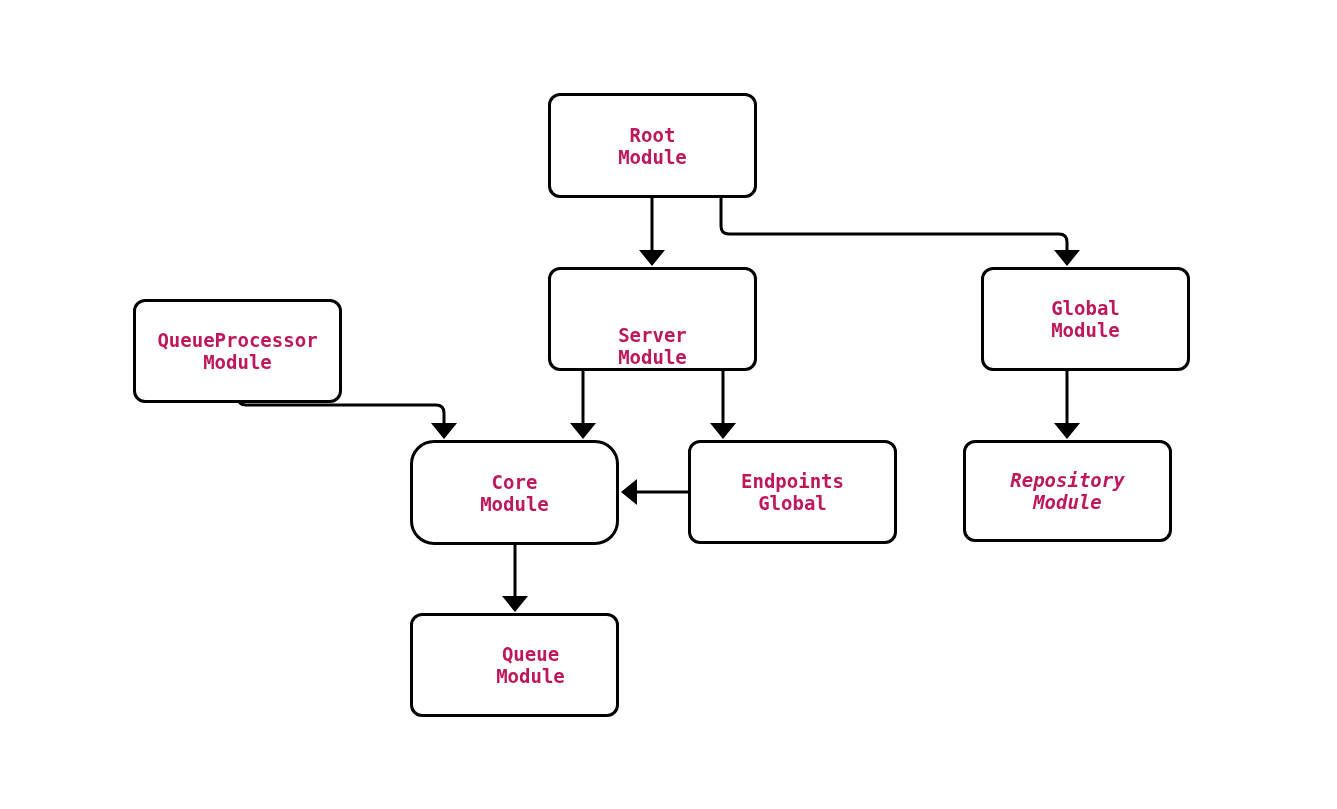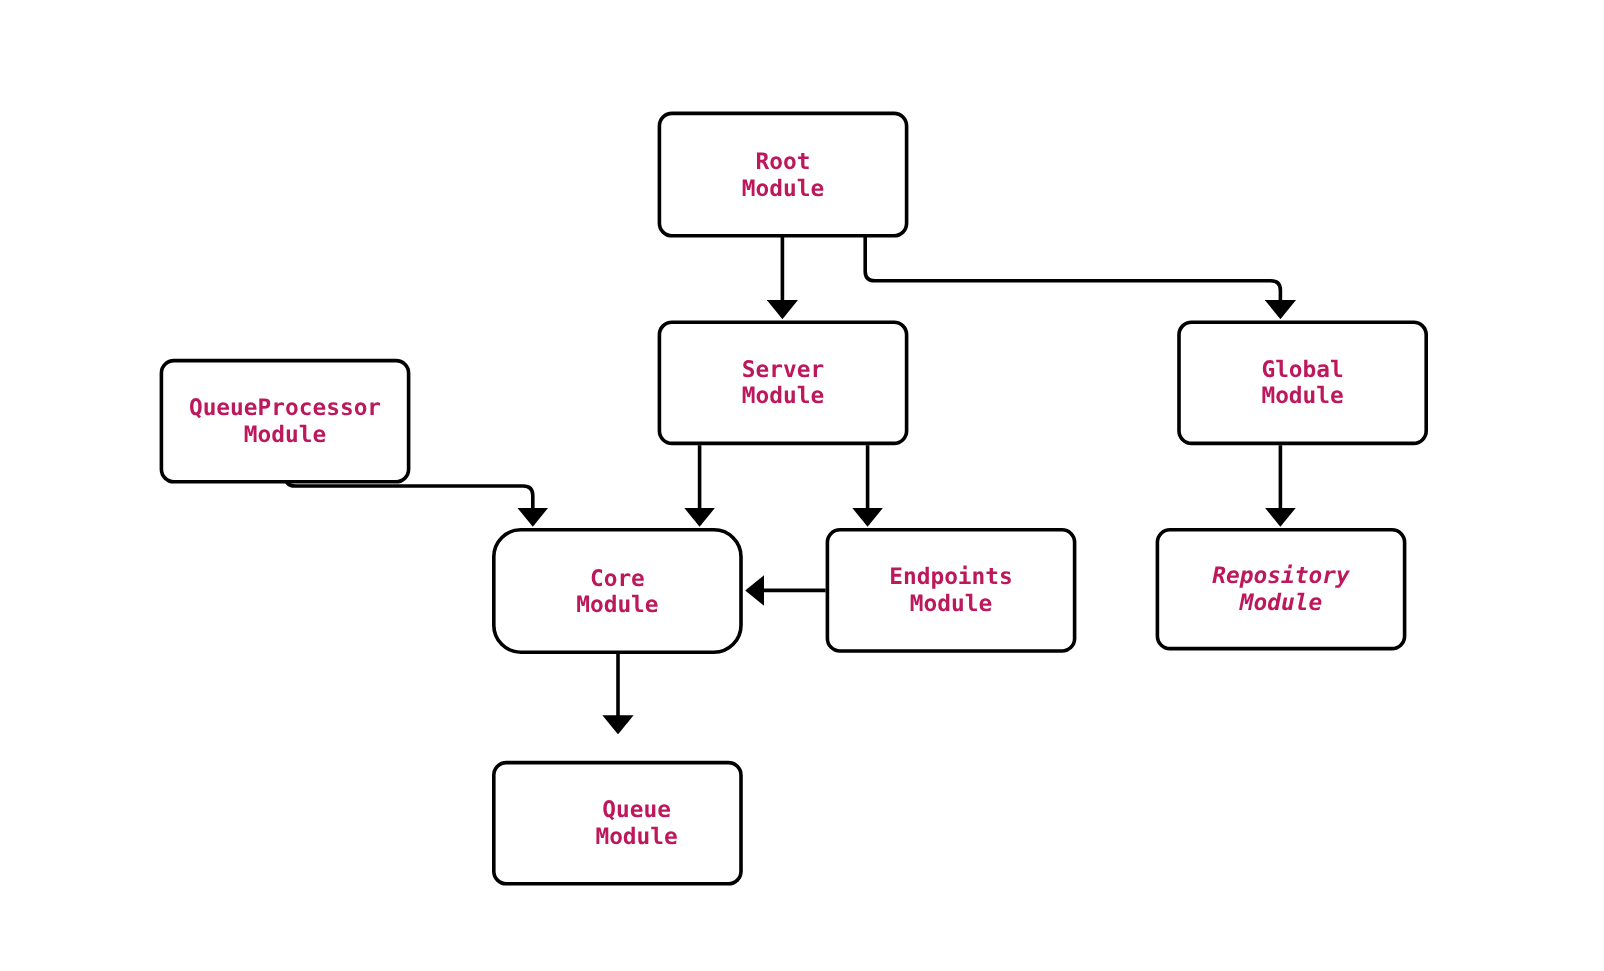--- a/index.html
+++ b/index.html
@@ -73,43 +73,43 @@
   <div class="node" style="left:548px; top:93px; height:105px;">
     <span class="node-label">Root
 Module</span>
   </div>
 
   <div class="node" style="left:133px; top:267px;margin-top:32px;">
     <span class="node-label">QueueProcessor
 Module</span>
   </div>
 
-  <div class="node" style="left:548px; top:267px;">
+  <div class="node" style="left:548px; top:267px;align-items:flex-end;">
     <span class="node-label">Server
 Module</span>
   </div>
 
   <div class="node" style="left:963px; top:267px;margin-left:18px;">
     <span class="node-label">Global
 Module</span>
   </div>
 
   <div class="node" style="left:410px; top:440px; height:105px;border-radius:24px;">
     <span class="node-label">Core
 Module</span>
   </div>
 
   <div class="node" style="left:688px; top:440px;">
     <span class="node-label">Endpoints
-Module</span>
+Global</span>
   </div>
 
   <div class="node" style="left:963px; top:440px; height:102px;font-style:italic;">
     <span class="node-label">Repository
 Module</span>
   </div>
 
-  <div class="node" style="left:410px; top:634px;padding-left:32px;">
+  <div class="node" style="left:410px; top:613px;padding-left:32px;">
     <span class="node-label">Queue
 Module</span>
   </div>
 
 </div>
 
 </body></html>

